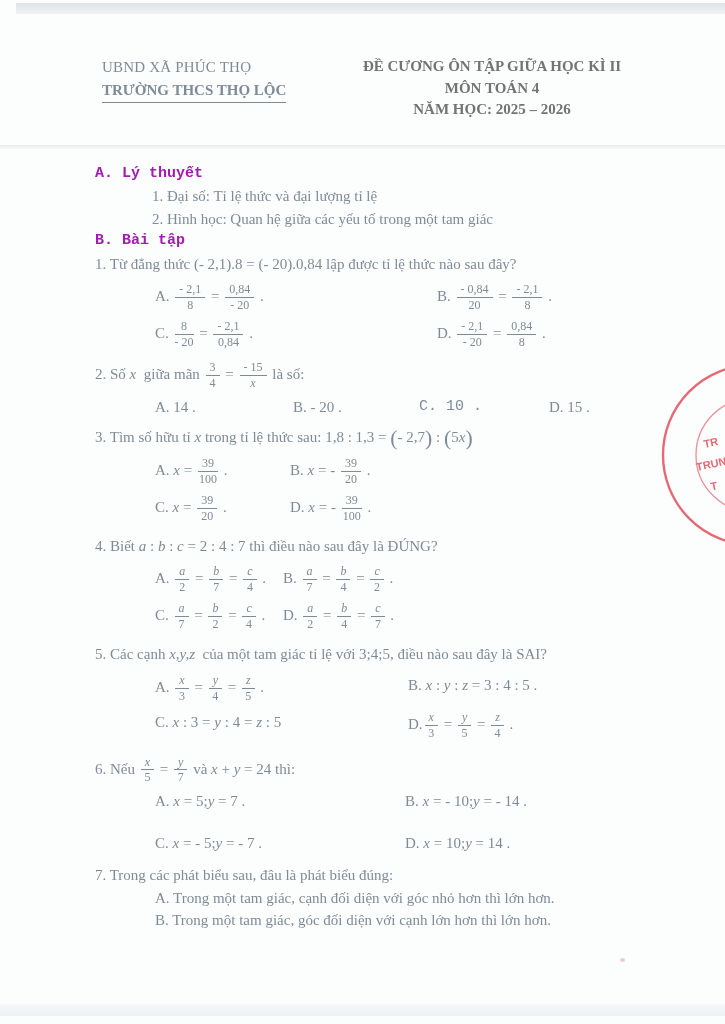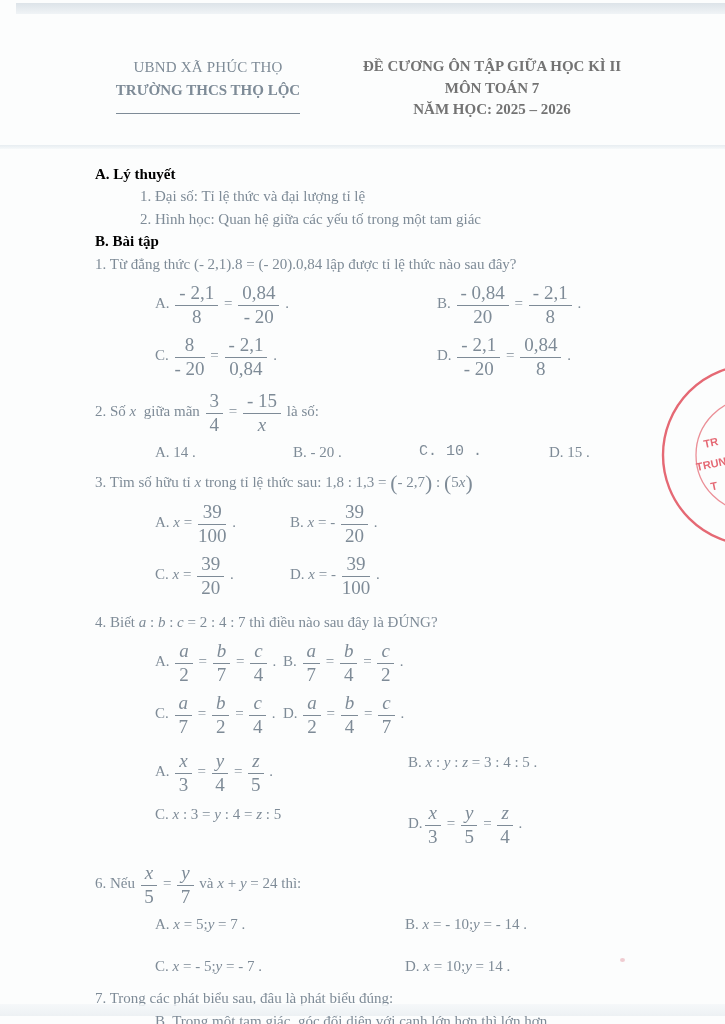--- a/index.html
+++ b/index.html
@@ -13,39 +13,39 @@
     background:linear-gradient(to bottom,#d7dfe5,#eef2f5);opacity:.85;}
   .fold-line{position:absolute;top:145px;left:0;right:0;height:4px;
     background:linear-gradient(to bottom,#e7edf1,#f6f9fa);}
   .scan-band-bottom{position:absolute;bottom:8px;left:0;right:0;height:12px;
     background:linear-gradient(to bottom,#f4f7f9,#e9eef1);opacity:.8;}
   .speck{position:absolute;left:620px;top:958px;width:5px;height:4px;border-radius:50%;
     background:#eab7bd;opacity:.7;}
 
   
   .header{display:flex;padding:56px 55px 0 102px;}
-  .org-block{width:212px;text-align:center;flex:none;}
+  .org-block{width:212px;flex:none;}
   .org-line1{letter-spacing:.2px;}
   .org-line2{font-weight:bold;margin-top:1px;}
-  .org-line2 span{display:inline-block;border-bottom:1.4px solid currentColor;padding-bottom:12px;}
+  .org-line2 span{display:inline-block;border-bottom:1.4px solid currentColor;padding-bottom:1px;}
   .title-block{flex:1;text-align:center;font-weight:bold;color:#737373;}
   .title-block div{line-height:21.5px;}
 
   
   .doc-body{padding:42px 55px 0 95px;}
-  .b{font-weight:bold;color:#000000;}
+  .b{font-weight:bold;color:#a21caf;font-family:Liberation Mono, monospace;}
   .tline{line-height:22.5px;}
-  .indent{margin-left:45px;}
+  .indent{margin-left:57px;}
 
   
   .rl span{white-space:pre;}
   .vi{font-style:italic;}
   .big{font-size:1.45em;line-height:1;vertical-align:-0.12em;}
   .frac{display:inline-block;text-align:center;vertical-align:middle;
-    line-height:1.08;font-size:19px;margin:0 2px;}
+    line-height:1.08;font-size:12px;margin:0 2px;}
   .frac .fn{display:block;padding:0 4px 1px;border-bottom:1.2px solid currentColor;}
   .frac .fd{display:block;padding-top:1px;}
 
   
   .opts{margin-left:60px;}
   .grid2{display:grid;row-gap:4px;}
   .g-q1{grid-template-columns:282px auto;}
   .g-q3{grid-template-columns:135px auto;}
   .g-q4{grid-template-columns:128px auto;}
   .g-q5{grid-template-columns:253px auto;}
@@ -70,21 +70,21 @@
   <div class="scan-band-bottom"></div>
   <div class="speck"></div>
 
   <div class="header">
     <div class="org-block">
       <div class="org-line1">UBND XÃ PHÚC THỌ</div>
       <div class="org-line2"><span>TRƯỜNG THCS THỌ LỘC</span></div>
     </div>
     <div class="title-block">
       <div>ĐỀ CƯƠNG ÔN TẬP GIỮA HỌC KÌ II</div>
-      <div>MÔN TOÁN 7</div>
+      <div>MÔN TOÁN 4</div>
       <div>NĂM HỌC: 2025 – 2026</div>
     </div>
   </div>
 
   <div class="doc-body">
 
     <div class="tline b">A. Lý thuyết</div>
     <div class="tline indent">1. Đại số: Tỉ lệ thức và đại lượng tỉ lệ</div>
     <div class="tline indent">2. Hình học: Quan hệ giữa các yếu tố trong một tam giác</div>
     <div class="tline b">B. Bài tập</div>
@@ -114,37 +114,39 @@
     </div>
 
     <div class="tline rl"><span>4. Biết </span><span class="vi">a</span><span> : </span><span class="vi">b</span><span> : </span><span class="vi">c</span><span> = 2 : 4 : 7 thì điều nào sau đây là ĐÚNG?</span></div>
     <div class="opts grid2 g-q4 mt6 mb10">
       <div class="optline fr-line rl"><span>A. </span><span class="frac"><span class="fn vi">a</span><span class="fd">2</span></span><span> = </span><span class="frac"><span class="fn vi">b</span><span class="fd">7</span></span><span> = </span><span class="frac"><span class="fn vi">c</span><span class="fd">4</span></span><span> .</span></div>
       <div class="optline fr-line rl"><span>B. </span><span class="frac"><span class="fn vi">a</span><span class="fd">7</span></span><span> = </span><span class="frac"><span class="fn vi">b</span><span class="fd">4</span></span><span> = </span><span class="frac"><span class="fn vi">c</span><span class="fd">2</span></span><span> .</span></div>
       <div class="optline fr-line rl"><span>C. </span><span class="frac"><span class="fn vi">a</span><span class="fd">7</span></span><span> = </span><span class="frac"><span class="fn vi">b</span><span class="fd">2</span></span><span> = </span><span class="frac"><span class="fn vi">c</span><span class="fd">4</span></span><span> .</span></div>
       <div class="optline fr-line rl"><span>D. </span><span class="frac"><span class="fn vi">a</span><span class="fd">2</span></span><span> = </span><span class="frac"><span class="fn vi">b</span><span class="fd">4</span></span><span> = </span><span class="frac"><span class="fn vi">c</span><span class="fd">7</span></span><span> .</span></div>
     </div>
 
+    <div class="tline rl"><span>5. Các cạnh </span><span class="vi">x,y,z</span><span>  của một tam giác tỉ lệ với 3;4;5, điều nào sau đây là SAI?</span></div>
     <div class="opts grid2 g-q5 mt6 mb12">
       <div class="optline fr-line rl"><span>A. </span><span class="frac"><span class="fn vi">x</span><span class="fd">3</span></span><span> = </span><span class="frac"><span class="fn vi">y</span><span class="fd">4</span></span><span> = </span><span class="frac"><span class="fn vi">z</span><span class="fd">5</span></span><span> .</span></div>
       <div class="optline fr-line rl"><span>B. </span><span class="vi">x</span><span> : </span><span class="vi">y</span><span> : </span><span class="vi">z</span><span> = 3 : 4 : 5 .</span></div>
       <div class="optline fr-line rl"><span>C. </span><span class="vi">x</span><span> : 3 = </span><span class="vi">y</span><span> : 4 = </span><span class="vi">z</span><span> : 5</span></div>
       <div class="optline fr-line rl"><span>D.</span><span class="frac"><span class="fn vi">x</span><span class="fd">3</span></span><span> = </span><span class="frac"><span class="fn vi">y</span><span class="fd">5</span></span><span> = </span><span class="frac"><span class="fn vi">z</span><span class="fd">4</span></span><span> .</span></div>
     </div>
 
     <div class="tline rl fr-line"><span>6. Nếu </span><span class="frac"><span class="fn vi">x</span><span class="fd">5</span></span><span> = </span><span class="frac"><span class="fn vi">y</span><span class="fd">7</span></span><span> và </span><span class="vi">x</span><span> + </span><span class="vi">y</span><span> = 24 thì:</span></div>
     <div class="opts grid2 g-q6 mt4 mb8">
       <div class="optline rl"><span>A. </span><span class="vi">x</span><span> = 5;</span><span class="vi">y</span><span> = 7 .</span></div>
       <div class="optline rl"><span>B. </span><span class="vi">x</span><span> = - 10;</span><span class="vi">y</span><span> = - 14 .</span></div>
       <div class="optline rl"><span>C. </span><span class="vi">x</span><span> = - 5;</span><span class="vi">y</span><span> = - 7 .</span></div>
       <div class="optline rl"><span>D. </span><span class="vi">x</span><span> = 10;</span><span class="vi">y</span><span> = 14 .</span></div>
     </div>
 
     <div class="tline">7. Trong các phát biểu sau, đâu là phát biểu đúng:</div>
     <div class="opts">
+      <div class="tline">A. Trong một tam giác, cạnh đối diện với góc nhỏ hơn thì lớn hơn.</div>
       <div class="tline">B. Trong một tam giác, góc đối diện với cạnh lớn hơn thì lớn hơn.</div>
     </div>
 
   </div>
 
   <svg class="stamp" width="130" height="200" viewBox="0 0 130 200" aria-hidden="true">
     <g fill="none" stroke="#e25562">
       <circle cx="108" cy="97" r="90" stroke-width="2.4"></circle>
       <circle cx="108" cy="97" r="57" stroke-width="1.3" opacity="0.75"></circle>
     </g>

